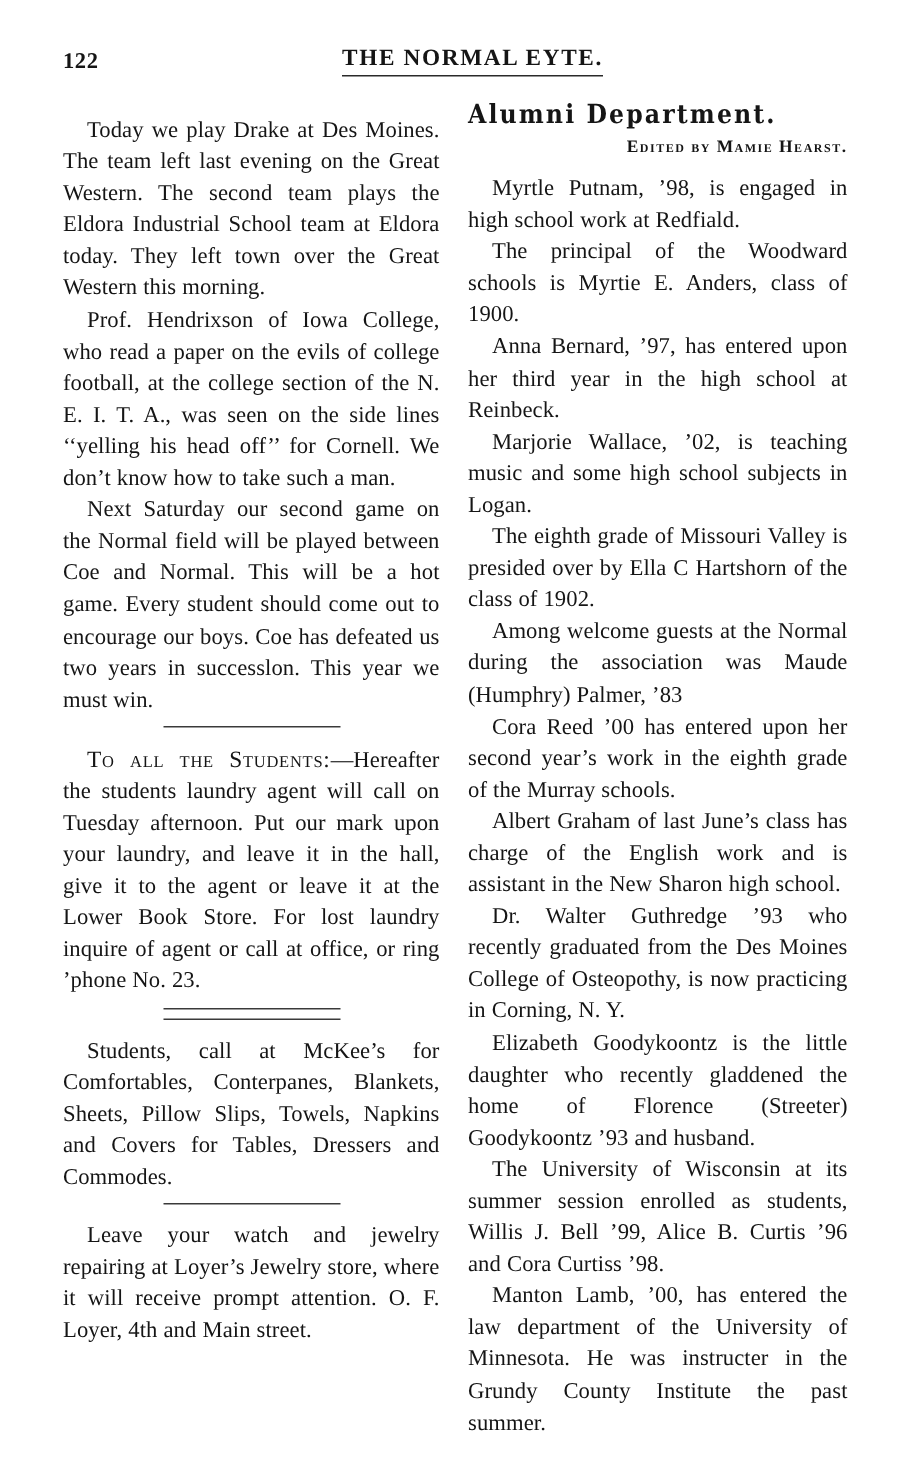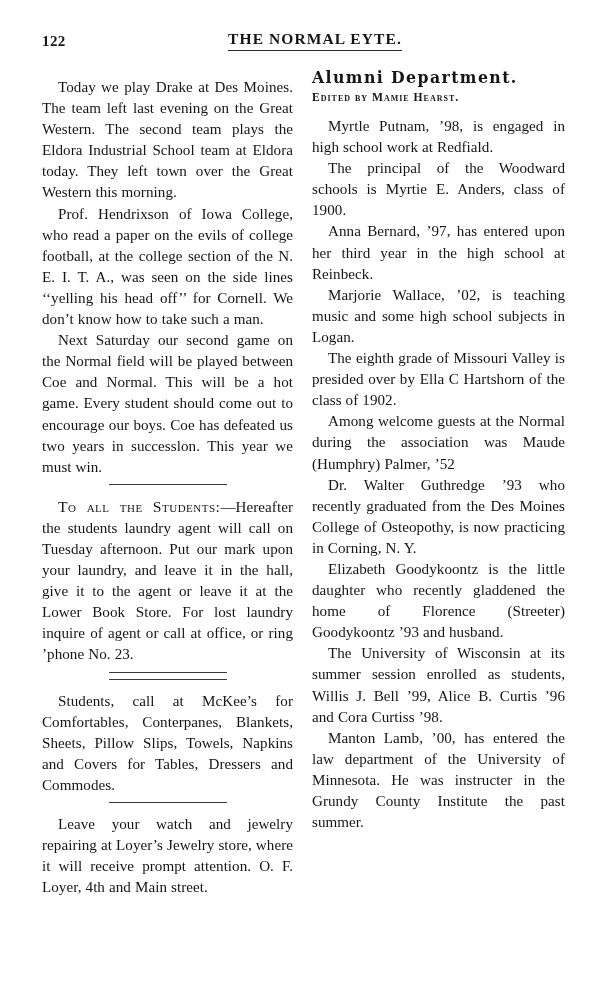--- a/index.html
+++ b/index.html
@@ -104,21 +104,21 @@
     font-family: "DejaVu Serif", "Liberation Serif", serif;
     font-weight: bold;
     font-size: 17.5px;
     letter-spacing: 1.4px;
     line-height: 22px;
     margin: 0 0 2px 0;
     
     font-stretch: condensed;
   }
   .dept-byline {
-    text-align: left;
+    text-align: right;
     font-size: 11.6px;
     font-variant: small-caps;
     letter-spacing: 1.0px;
     font-weight: bold;
     margin: 0 0 6px 0;
     line-height: 15px;
   }
 </style>
 </head>
 <body>
@@ -160,21 +160,23 @@
     <div class="col col-right">
 
       <div class="dept-head">Alumni Department.</div>
       <div class="dept-byline">Edited by Mamie Hearst.</div>
 
       <p class="para">Myrtle Putnam, ’98, is engaged in high school work at Redfiald.</p>
       <p class="para">The principal of the Woodward schools is Myrtie E. Anders, class of 1900.</p>
       <p class="para">Anna Bernard, ’97, has entered upon her third year in the high school at Reinbeck.</p>
       <p class="para">Marjorie Wallace, ’02, is teaching music and some high school subjects in Logan.</p>
       <p class="para">The eighth grade of Missouri Valley is presided over by Ella C Hartshorn of the class of 1902.</p>
-      <p class="para">Among welcome guests at the Normal during the association was Maude (Humphry) Palmer, ’52</p>
+      <p class="para">Among welcome guests at the Normal during the association was Maude (Humphry) Palmer, ’83</p>
+      <p class="para">Cora Reed ’00 has entered upon her second year’s work in the eighth grade of the Murray schools.</p>
+      <p class="para">Albert Graham of last June’s class has charge of the English work and is assistant in the New Sharon high school.</p>
       <p class="para">Dr. Walter Guthredge ’93 who recently graduated from the Des Moines College of Osteopothy, is now practicing in Corning, N. Y.</p>
       <p class="para">Elizabeth Goodykoontz is the little daughter who recently gladdened the home of Florence (Streeter) Goodykoontz ’93 and husband.</p>
       <p class="para">The University of Wisconsin at its summer session enrolled as students, Willis J. Bell ’99, Alice B. Curtis ’96 and Cora Curtiss ’98.</p>
       <p class="para">Manton Lamb, ’00, has entered the law department of the University of Minnesota. He was instructer in the Grundy County Institute the past summer.</p>
 
     </div>
 
   </div>
 
 </div>

